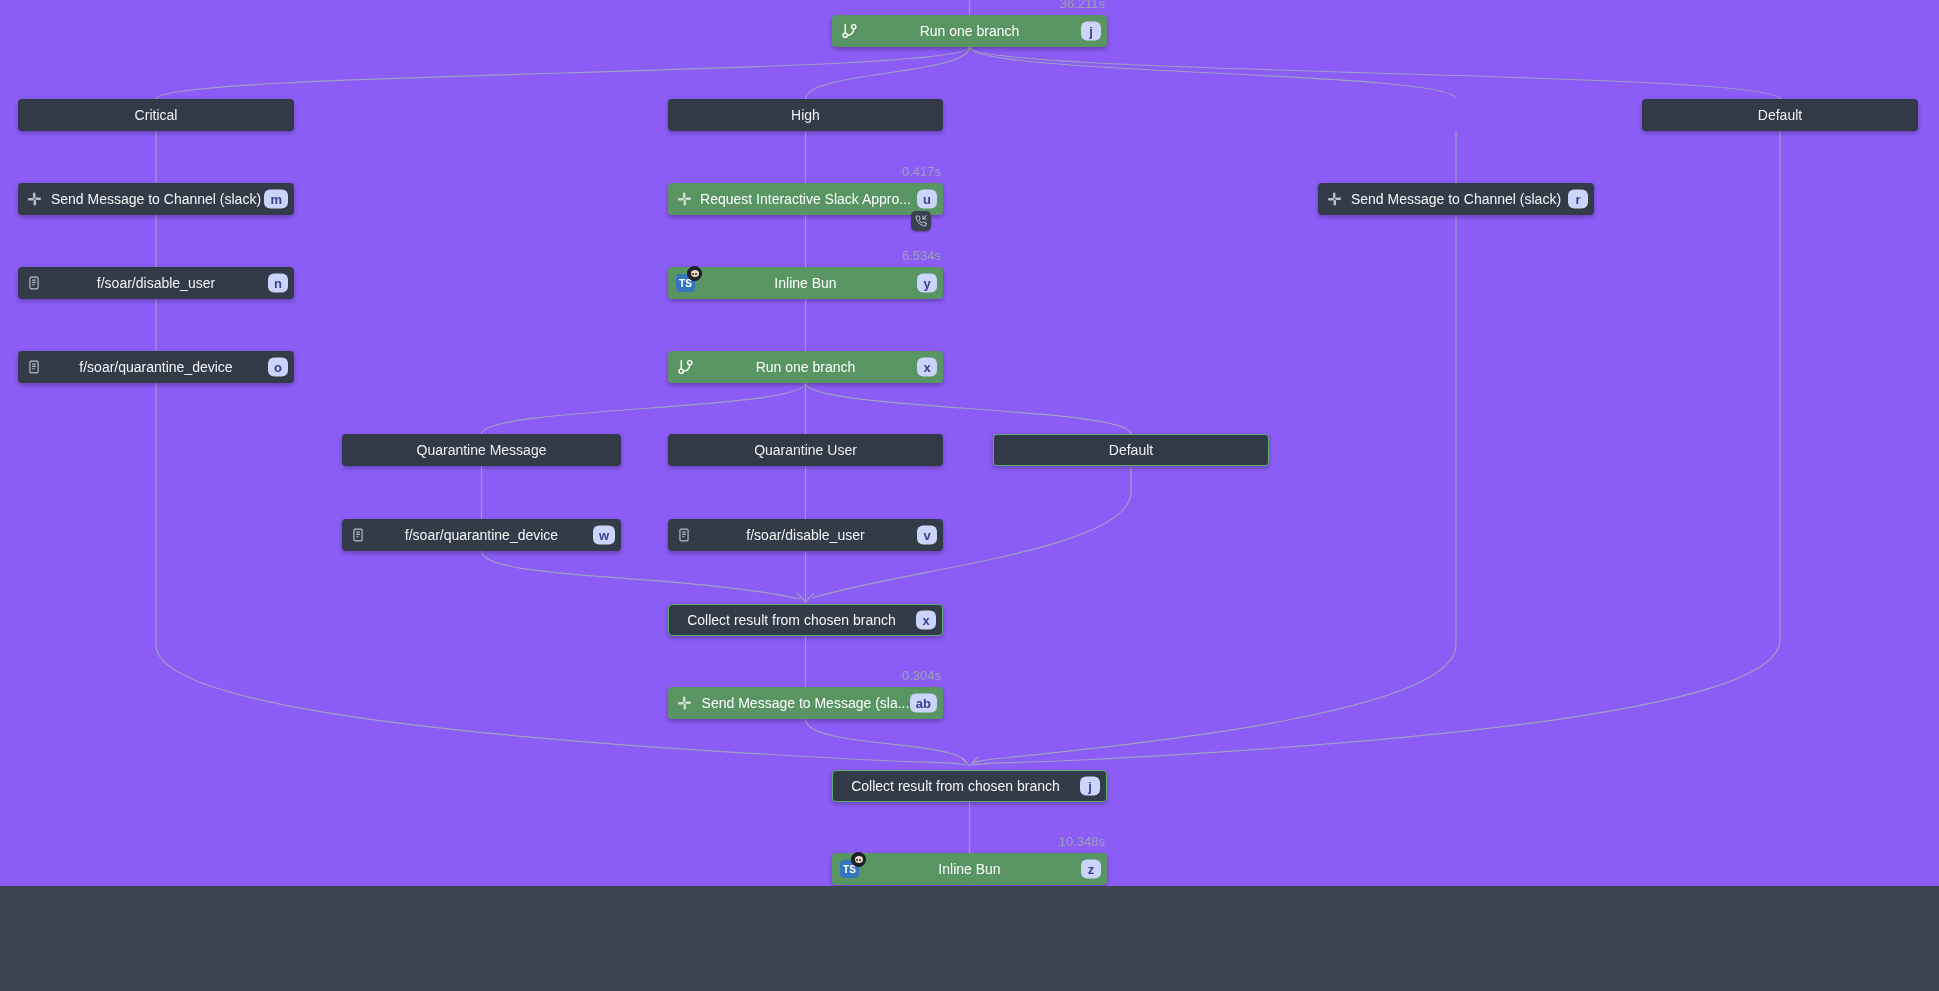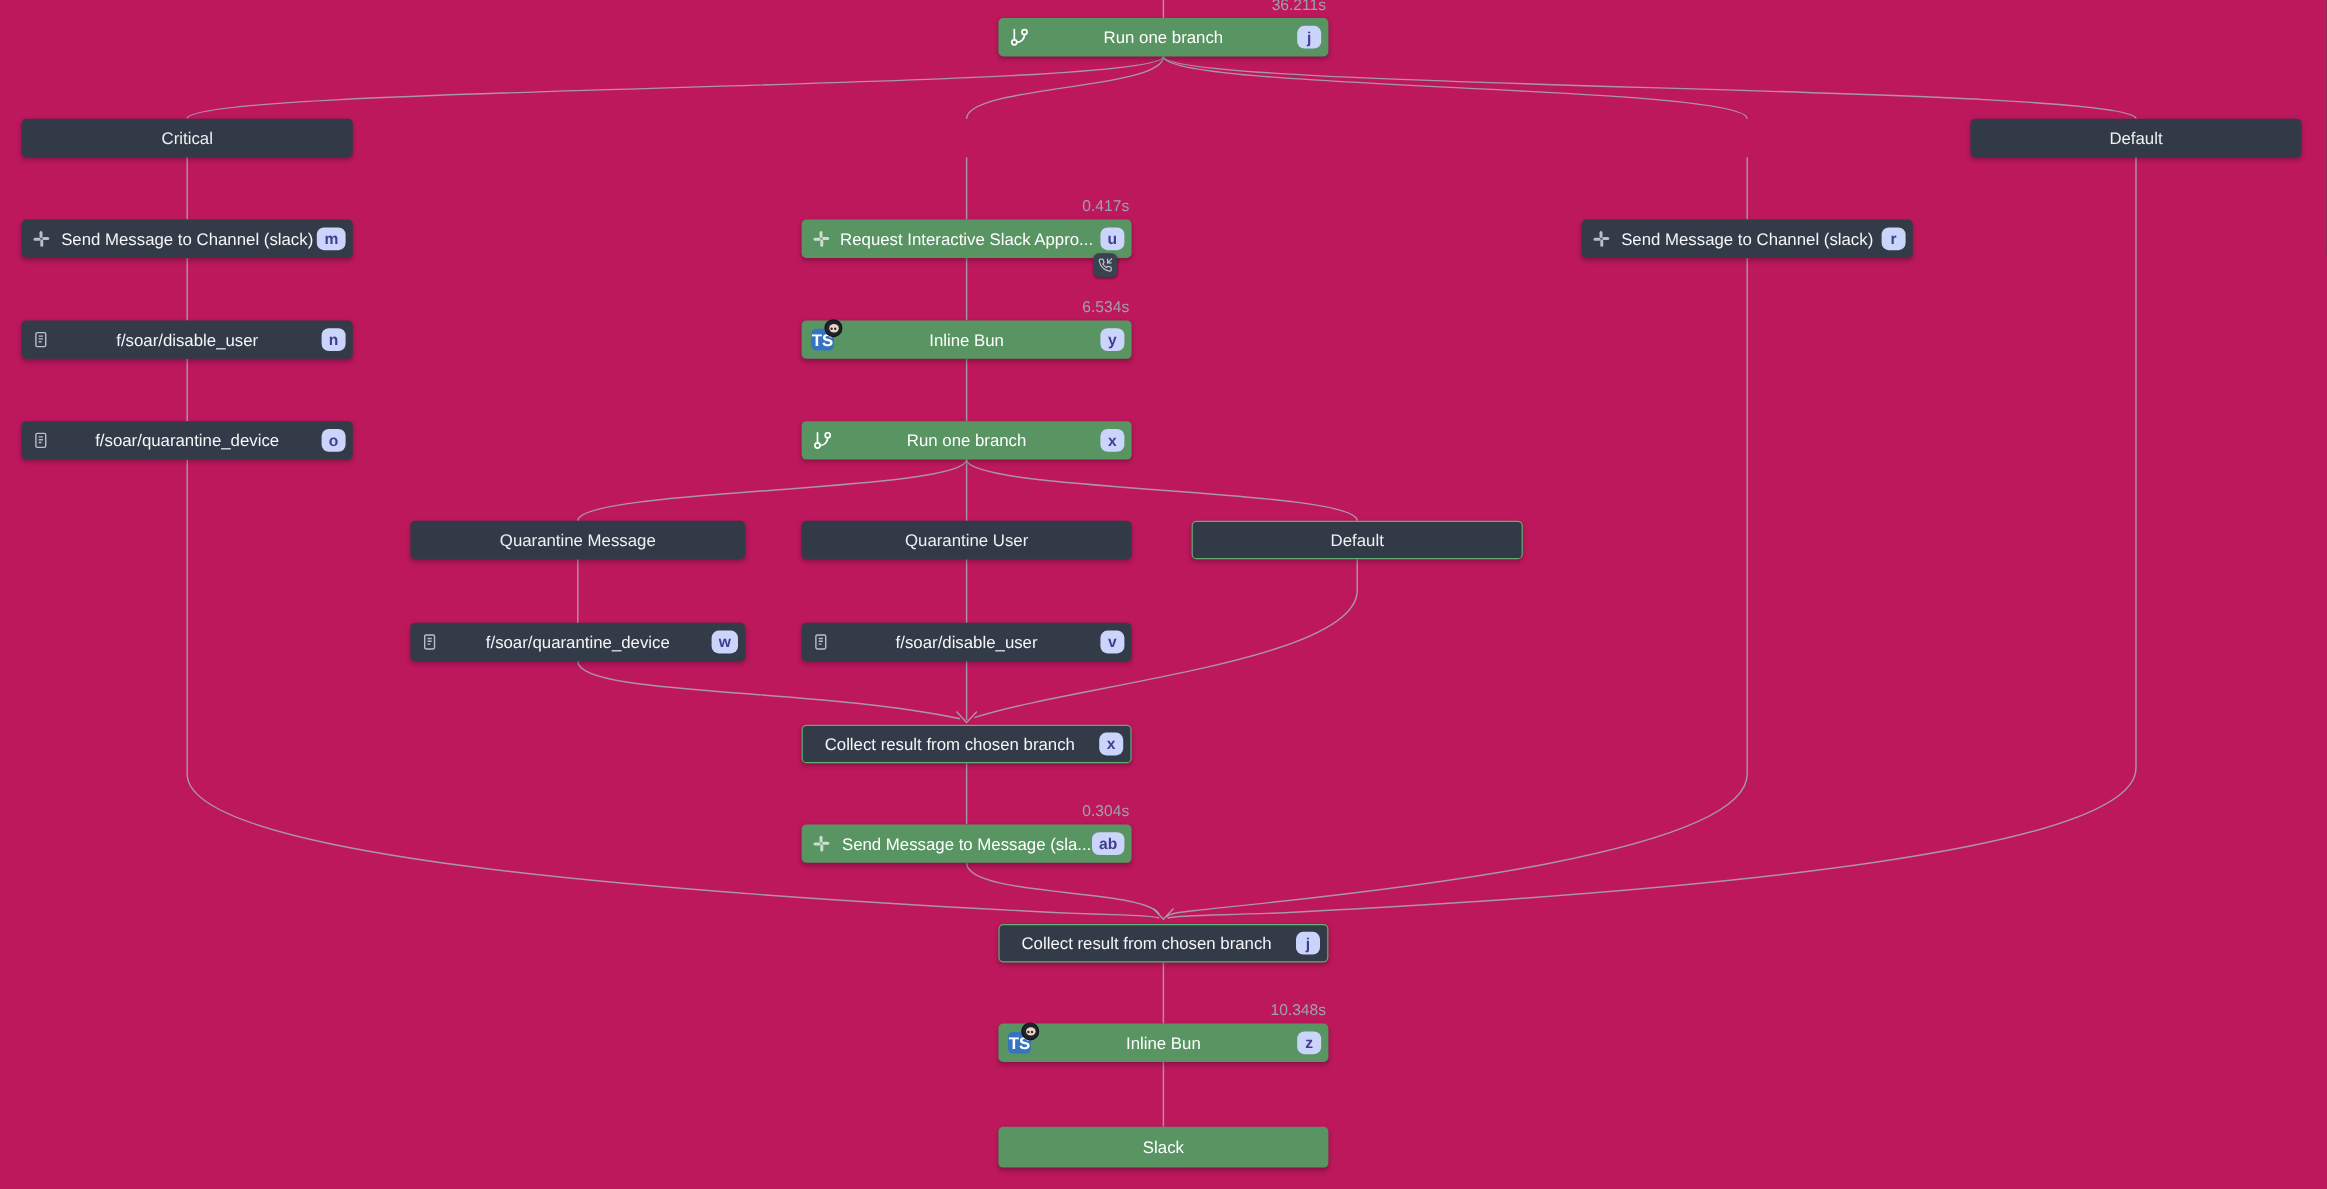--- a/index.html
+++ b/index.html
@@ -1,33 +1,33 @@
 <!DOCTYPE html>
 <html><head>
 <meta charset="utf-8">
 <style>
   html,body{margin:0;padding:0;background:#3d4450;font-family:"Liberation Sans",sans-serif;}
-  #canvas{position:relative;width:1939px;height:991px;background:#be185d;overflow:hidden;}
+  #canvas{position:relative;width:1939px;height:886px;background:#8b5cf6;overflow:hidden;}
   svg.edges{position:absolute;left:0;top:0;z-index:0;}
   svg.edges path{stroke:#a6abb5;stroke-opacity:.85;stroke-width:1.2;fill:none;}
   .node{position:absolute;height:32px;border-radius:4px;display:flex;align-items:center;justify-content:center;
         font-size:14px;color:#f4f6f8;background:#343b48;box-shadow:0 2px 4px rgba(0,0,0,.28);
         box-sizing:border-box;z-index:1;cursor:pointer;white-space:nowrap;}
   .green{background:#589562;color:#ffffff;}
   .outlined{border:1px solid #5fae74;}
   .hdr{background:#333a47;color:#eef0f3;align-items:center;}
   .nlabel{pointer-events:none;}
   .badge{position:absolute;right:6px;top:50%;transform:translateY(-50%);
          background:#cbd4fb;color:#3f3d8f;font-weight:700;font-size:13px;
          border-radius:6px;padding:2px 6px;line-height:15px;min-width:8px;text-align:center;}
   .timing{position:absolute;right:2px;top:-19px;color:#9ba2ae;font-size:13px;font-weight:400;}
   .icon-left{position:absolute;left:9px;top:50%;transform:translateY(-50%);display:flex;align-items:center;}
   .ts-wrap{position:absolute;left:8px;top:50%;transform:translateY(-50%);width:26px;height:20px;}
   .ts{position:absolute;left:0;top:1px;width:19px;height:18px;background:#3575c0;border-radius:4px;
-      color:#fff;font-size:14px;font-weight:700;display:flex;align-items:center;justify-content:center;}
+      color:#fff;font-size:10px;font-weight:700;display:flex;align-items:center;justify-content:center;}
   .bun{position:absolute;left:11px;top:-7px;width:15px;height:15px;border-radius:50%;
        background:#21232c;border:1px solid #12131a;box-sizing:border-box;}
   .bun-face{position:absolute;left:2.5px;top:2.5px;width:8px;height:7px;background:#ecd7c3;border-radius:50%;}
   .bun-face::before,.bun-face::after{content:"";position:absolute;top:3px;width:2px;height:2px;background:#2a2a2a;border-radius:50%;}
   .bun-face::before{left:1.5px;}
   .bun-face::after{left:4.8px;}
   .chip{position:absolute;right:12px;bottom:-16px;width:20px;height:20px;background:#3a4150;border-radius:5px;
         display:flex;align-items:center;justify-content:center;box-shadow:0 1px 2px rgba(0,0,0,.35);z-index:2;}
 </style>
 </head>
@@ -77,20 +77,23 @@
           <path d="M18 9a9 9 0 0 1-9 9"></path>
       </svg>
     </span>
     <span class="nlabel">Run one branch</span>
     <span class="badge">j</span>
   </div>
 
   <div class="node hdr" style="left:18px;top:99px;width:276px">
     <span class="nlabel">Critical</span>
   </div>
+  <div class="node hdr" style="left:668px;top:99px;width:275px">
+    <span class="nlabel">High</span>
+  </div>
   <div class="node hdr" style="left:1642px;top:99px;width:276px">
     <span class="nlabel">Default</span>
   </div>
 
   <div class="node" style="left:18px;top:183px;width:276px">
     <span class="icon-left">
       <svg width="15" height="15" viewBox="0 0 24 24" fill="#b9bec9">
         <rect x="9.5" y="1.5" width="4" height="9.5" rx="2"></rect>
           <rect x="13" y="9.5" width="9.5" height="4" rx="2"></rect>
         <rect x="10.5" y="13" width="4" height="9.5" rx="2"></rect>

